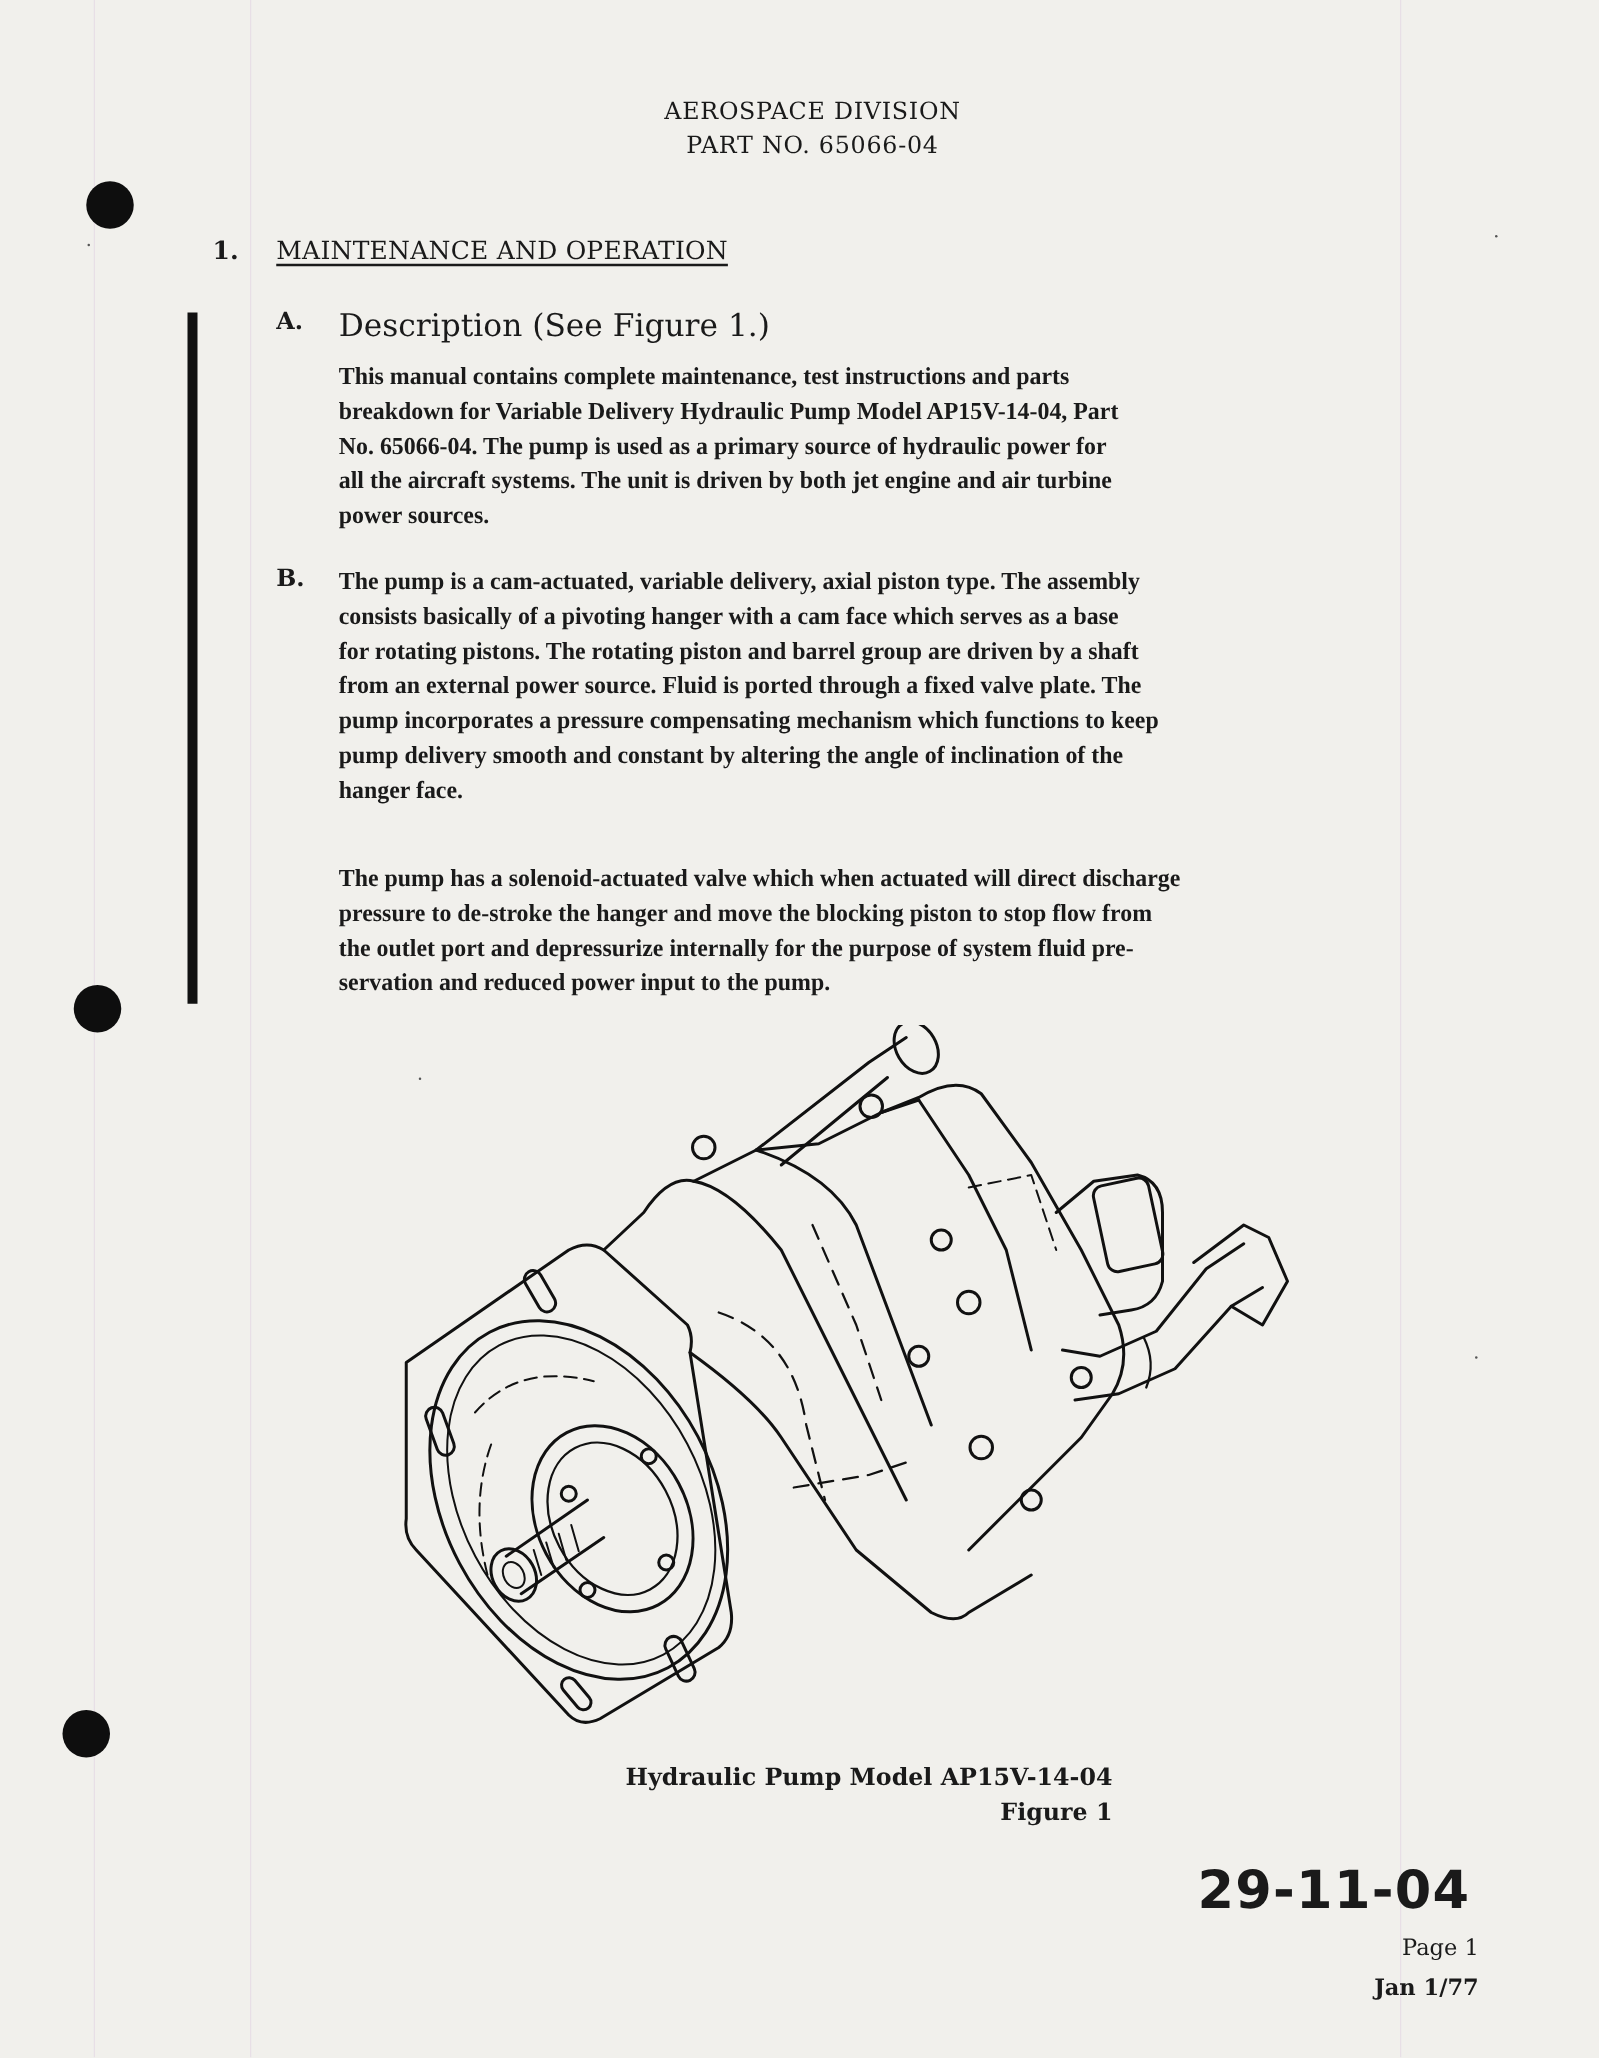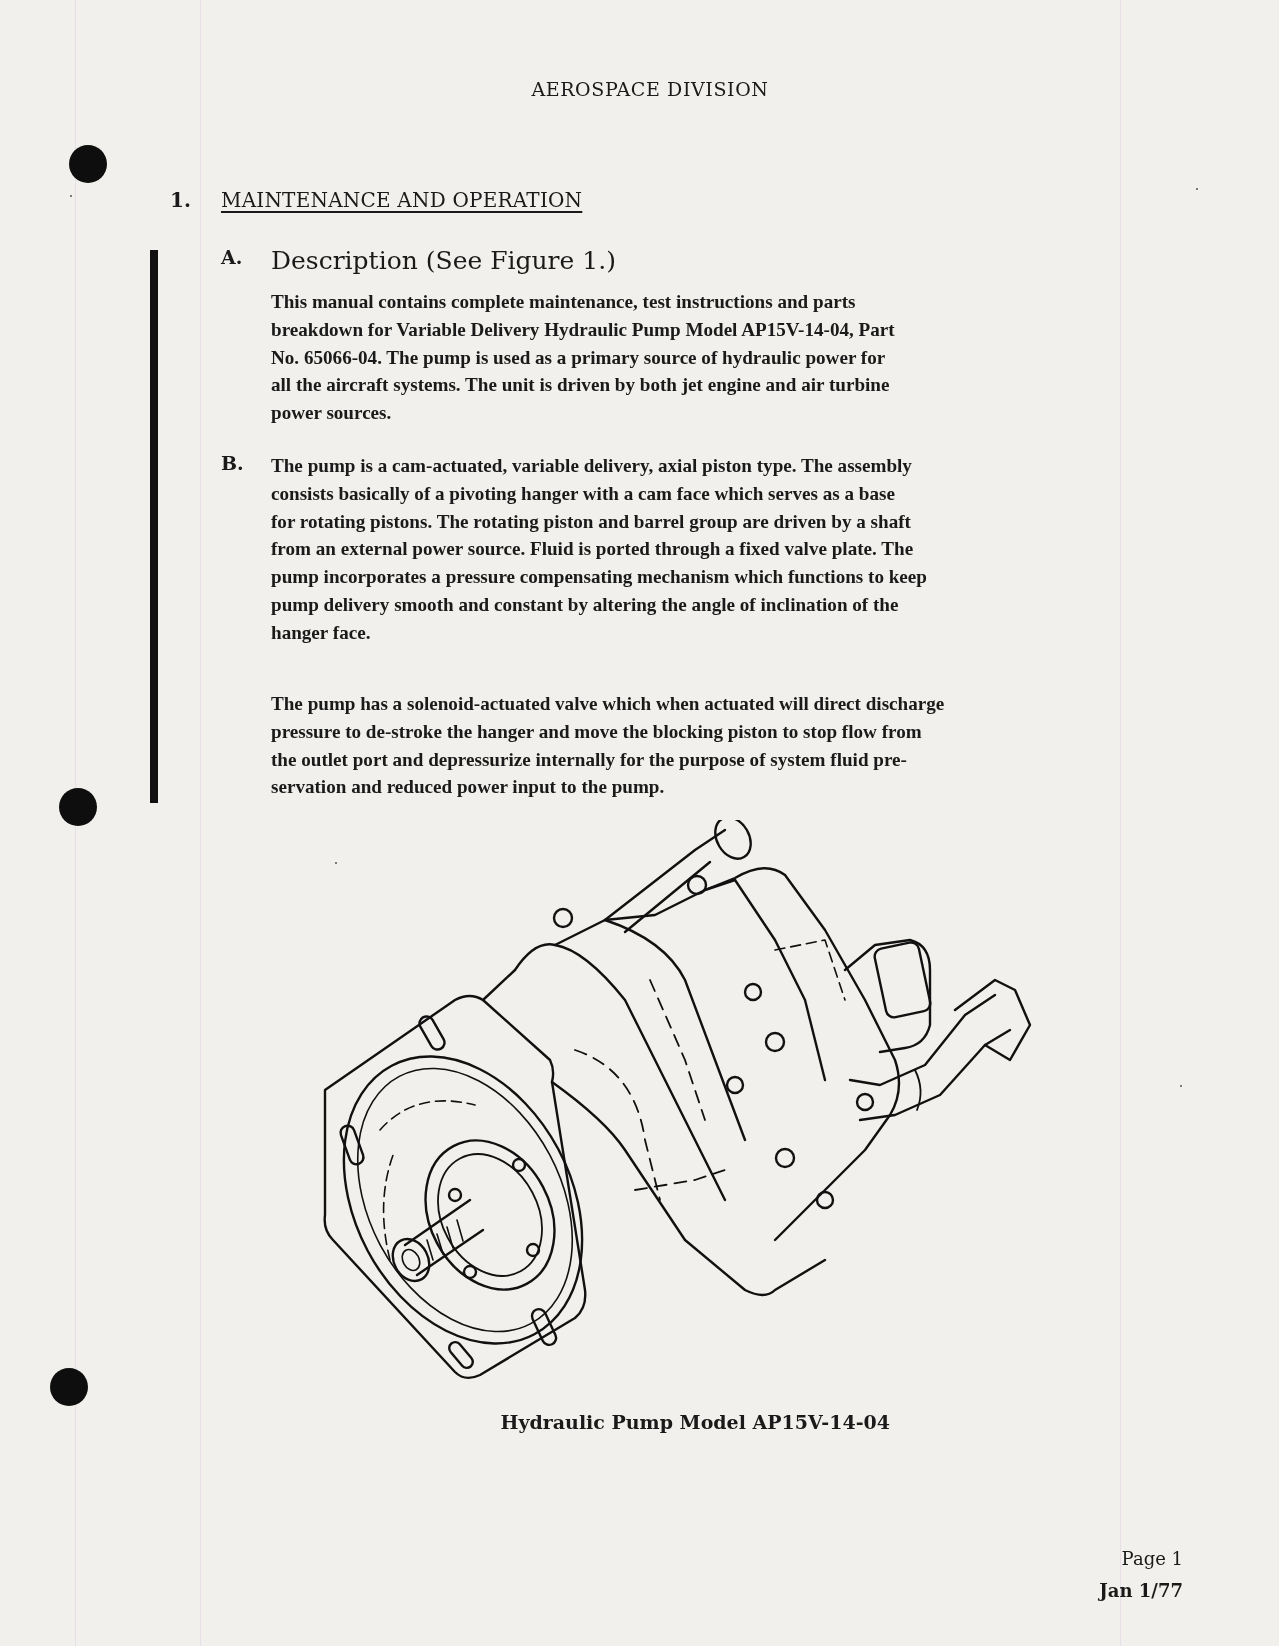--- a/index.html
+++ b/index.html
@@ -51,20 +51,21 @@
   <div class="paper-line" style="left:1120px"></div>
 
   <div class="binder-hole" style="left:69px; top:145px; width:38px; height:38px;"></div>
   <div class="binder-hole" style="left:59px; top:788px; width:38px; height:38px;"></div>
   <div class="binder-hole" style="left:50px; top:1368px; width:38px; height:38px;"></div>
 
   <div class="change-bar"></div>
 
   <div class="header">
     <div>AEROSPACE DIVISION</div>
+    <div>PART NO. 65066-04</div>
   </div>
 
   <div class="section-num">1.</div>
   <div class="section-title">MAINTENANCE AND OPERATION</div>
 
   <div class="sub-label" style="left:221px; top:246px;">A.</div>
   <div class="sub-heading">Description (See Figure 1.)</div>
 
   <div class="para" style="top:288px;">
     <span class="ln">This manual contains complete maintenance, test instructions and parts</span>
@@ -149,22 +150,24 @@
     <rect x="575" y="125" width="45" height="70" rx="8" transform="rotate(-12 597 160)"></rect>
 
     <path d="M545 260 L575 265 L620 245 L660 195 L690 175"></path>
     <path d="M555 300 L590 295 L635 275 L680 225 L705 210"></path>
     <path d="M650 190 L690 160 L710 170 L725 205 L705 240 L680 225"></path>
     <path d="M610 250 Q620 270 612 290" stroke-width="1.8"></path>
   </svg>
 
   <div class="caption">
     <div>Hydraulic Pump Model AP15V-14-04</div>
+    <div>Figure 1</div>
   </div>
 
+  <div class="chapter-code">29-11-04</div>
   <div class="page-num">Page 1</div>
   <div class="page-date">Jan 1/77</div>
 
   <div class="speck" style="left:70px; top:195px;"></div>
   <div class="speck" style="left:1196px; top:188px;"></div>
   <div class="speck" style="left:1180px; top:1085px;"></div>
   <div class="speck" style="left:335px; top:862px;"></div>
 </div>
 
 </body></html>

